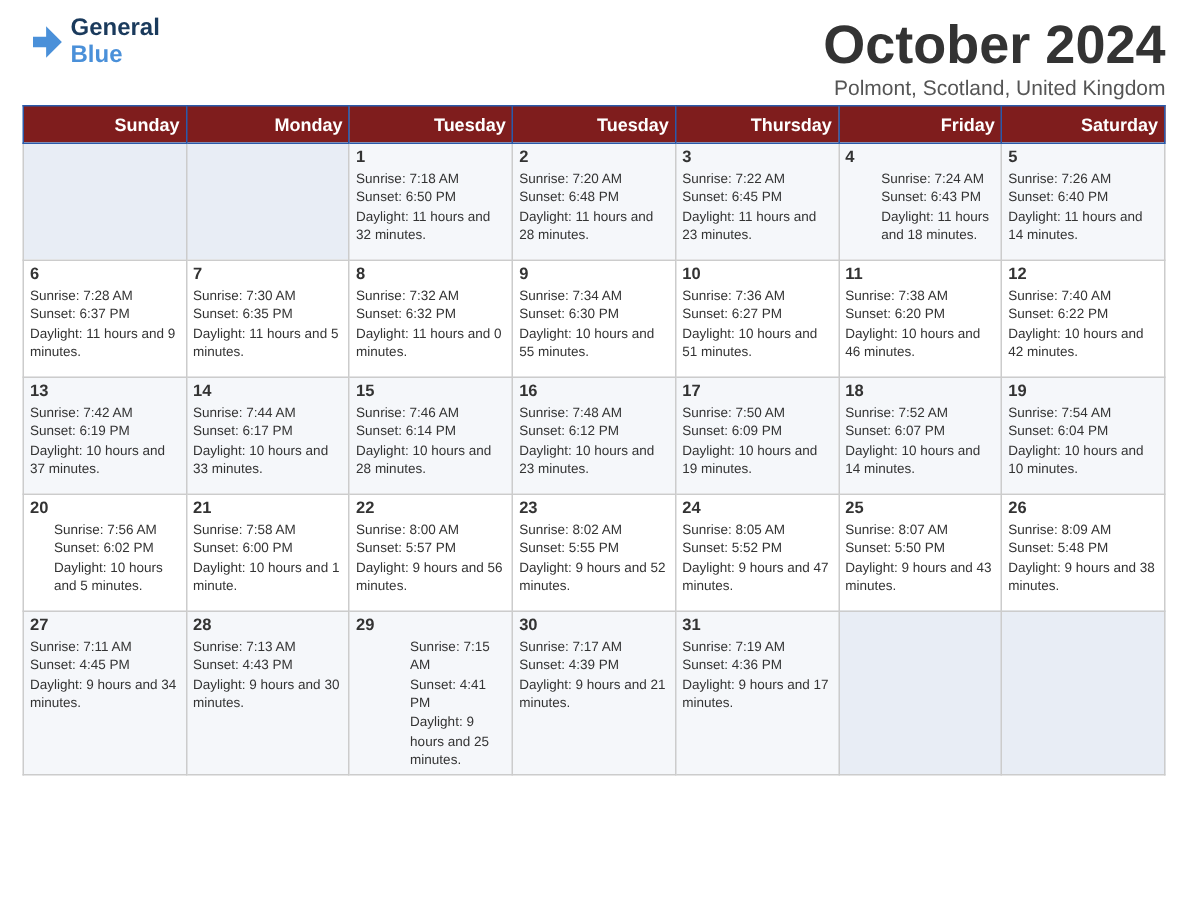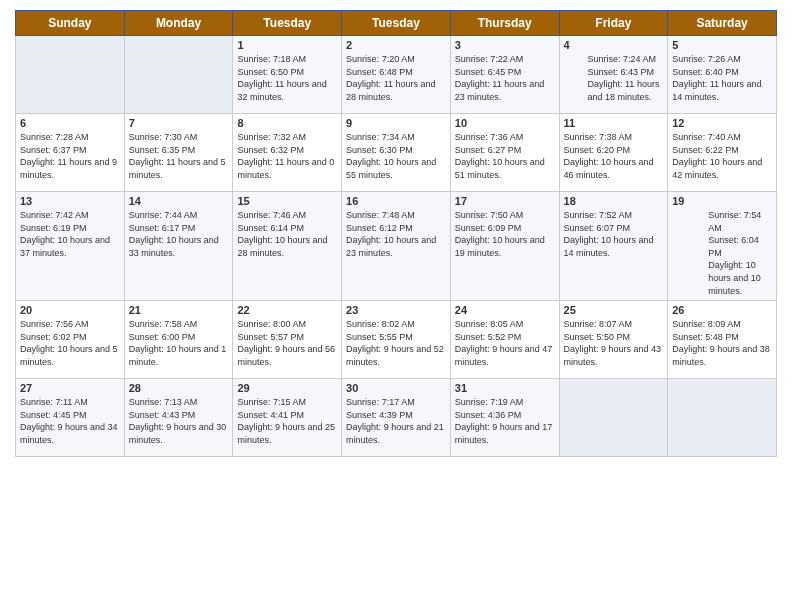--- a/index.html
+++ b/index.html
@@ -42,26 +42,26 @@
       font-size: 14px;
       color: #555;
       font-weight: normal;
     }
     table {
       width: 100%;
       border-collapse: collapse;
       table-layout: fixed;
     }
     thead tr th {
-      background-color: #a16207;
+      background-color: #7f1d1d;
       color: #fff;
       font-size: 12px;
       font-weight: bold;
-      padding: 5px 16px;
-      text-align: center;
+      padding: 5px 4px;
+      text-align: right;
       border: 1px solid #2a5aaa;
     }
     tbody tr td {
       border: 1px solid #ccc;
       vertical-align: top;
       padding: 3px 4px;
       font-size: 9.5px;
       color: #333;
       height: 78px;
       background: #fff;
@@ -84,20 +84,36 @@
       color: #333;
     }
     .empty-cell {
       background: #e8edf5 !important;
     }
   </style>
 </head>
 <body>
 
 <div class="page">
+  <div class="header-top">
+    <div class="logo">
+      <svg class="logo-icon" viewBox="0 0 32 32">
+        <rect x="0" y="0" width="32" height="32" fill="none"></rect>
+        <polygon points="18,4 30,16 18,28 18,20 8,20 8,12 18,12" fill="#4a90d9"></polygon>
+      </svg>
+      <div>
+        <div style="font-size:16px;font-weight:bold;color:#1a3a5c;line-height:1.1;">General</div>
+        <div style="font-size:16px;font-weight:bold;color:#4a90d9;line-height:1.1;">Blue</div>
+      </div>
+    </div>
+    <div class="title-block">
+      <div class="month-title">October 2024</div>
+      <div class="subtitle">Polmont, Scotland, United Kingdom</div>
+    </div>
+  </div>
 
   <table>
     <thead>
       <tr>
 
       <th>Sunday</th>
           <th>Monday</th>
           <th>Tuesday</th>
           <th>Tuesday</th>
           <th>Thursday</th>
@@ -216,29 +232,29 @@
 Daylight: 10 hours and 19 minutes.</div>
           </td>
           <td>
             <span class="day-num">18</span>
             <div class="cell-text" style="white-space: pre-line;">Sunrise: 7:52 AM
 Sunset: 6:07 PM
 Daylight: 10 hours and 14 minutes.</div>
           </td>
           <td>
             <span class="day-num">19</span>
-            <div class="cell-text" style="white-space: pre-line; margin-left: 36px;">Sunrise: 7:54 AM
+            <div class="cell-text" style="white-space: pre-line;">Sunrise: 7:54 AM
 Sunset: 6:04 PM
 Daylight: 10 hours and 10 minutes.</div>
           </td>
         </tr>
         <tr>
           <td>
             <span class="day-num">20</span>
-            <div class="cell-text" style="white-space: pre-line;">Sunrise: 7:56 AM
+            <div class="cell-text" style="white-space: pre-line; margin-left: 16px;">Sunrise: 7:56 AM
 Sunset: 6:02 PM
 Daylight: 10 hours and 5 minutes.</div>
           </td>
           <td>
             <span class="day-num">21</span>
             <div class="cell-text" style="white-space: pre-line;">Sunrise: 7:58 AM
 Sunset: 6:00 PM
 Daylight: 10 hours and 1 minute.</div>
           </td>
           <td>
@@ -280,21 +296,21 @@
 Daylight: 9 hours and 34 minutes.</div>
           </td>
           <td>
             <span class="day-num">28</span>
             <div class="cell-text" style="white-space: pre-line;">Sunrise: 7:13 AM
 Sunset: 4:43 PM
 Daylight: 9 hours and 30 minutes.</div>
           </td>
           <td>
             <span class="day-num">29</span>
-            <div class="cell-text" style="white-space: pre-line;">Sunrise: 7:15 AM
+            <div class="cell-text" style="white-space: pre-line; margin-left: 36px;">Sunrise: 7:15 AM
 Sunset: 4:41 PM
 Daylight: 9 hours and 25 minutes.</div>
           </td>
           <td>
             <span class="day-num">30</span>
             <div class="cell-text" style="white-space: pre-line;">Sunrise: 7:17 AM
 Sunset: 4:39 PM
 Daylight: 9 hours and 21 minutes.</div>
           </td>
           <td>

